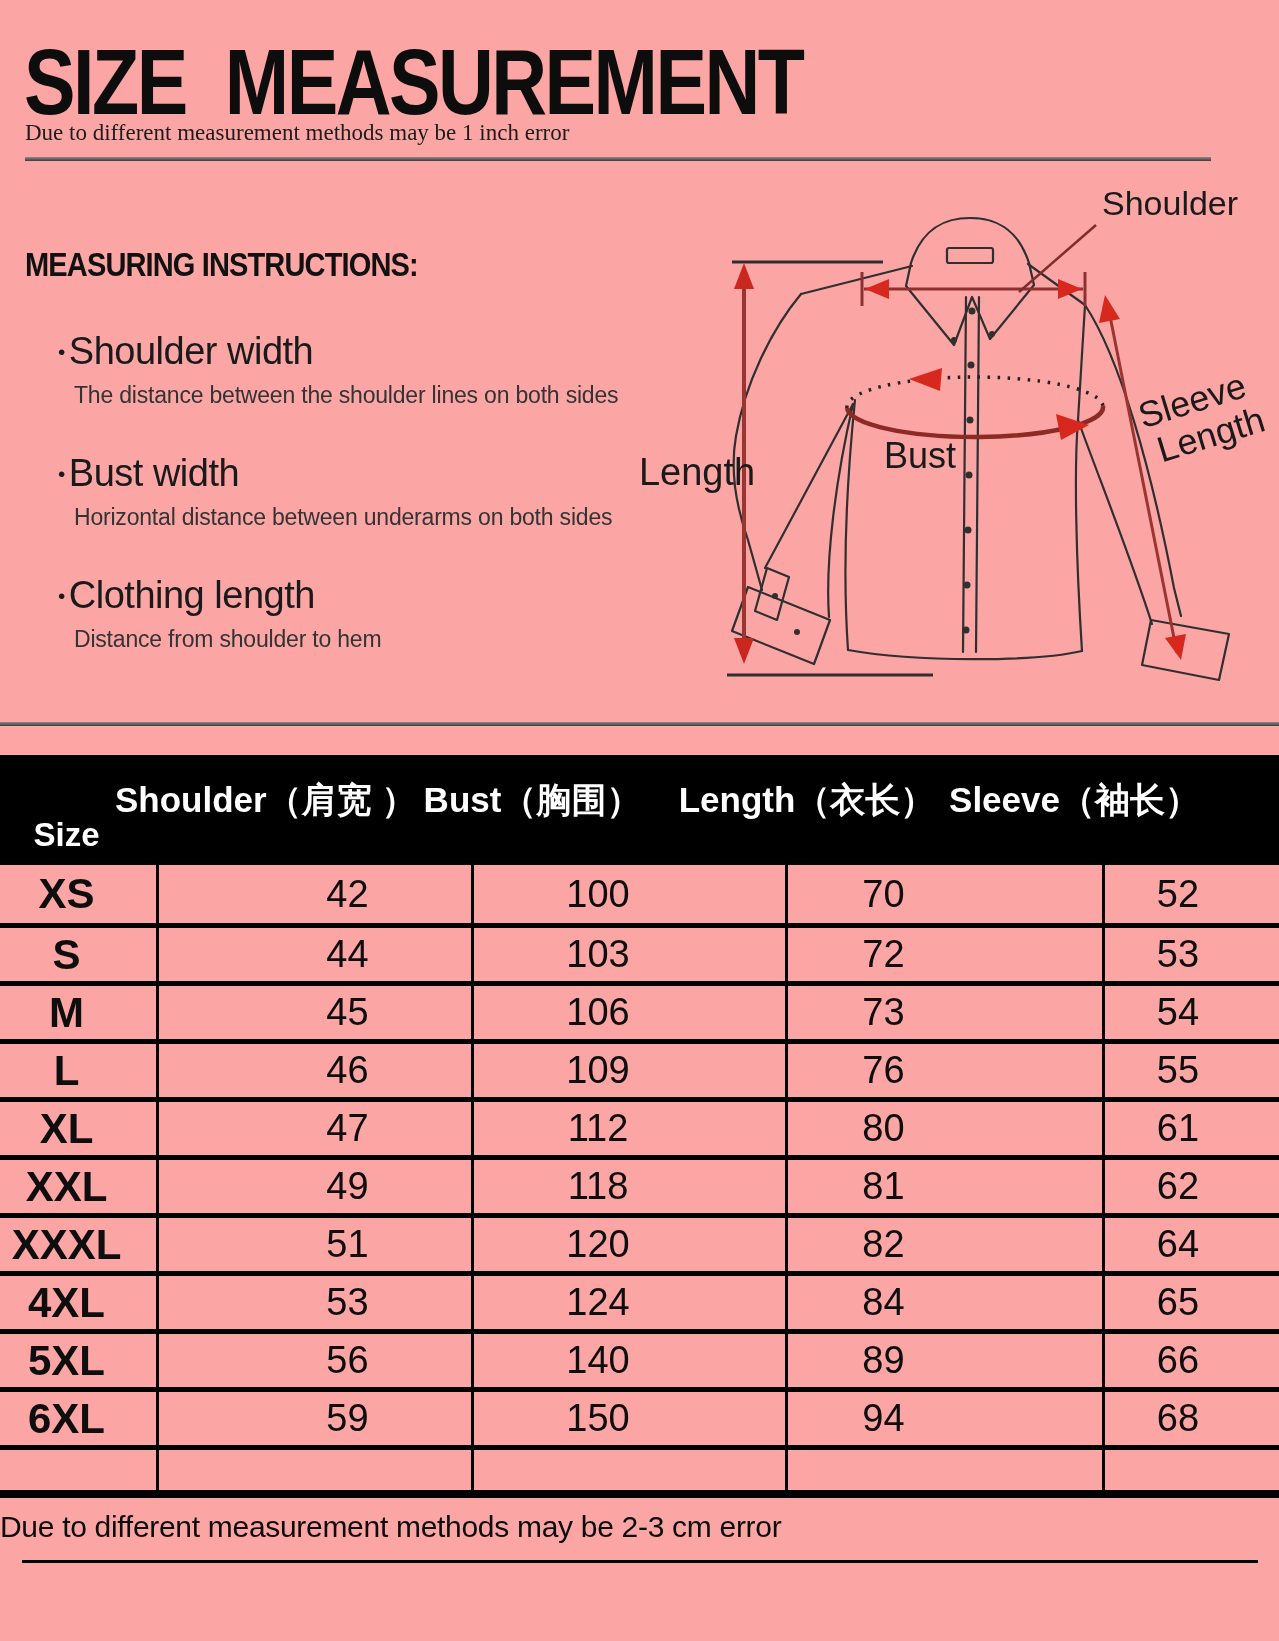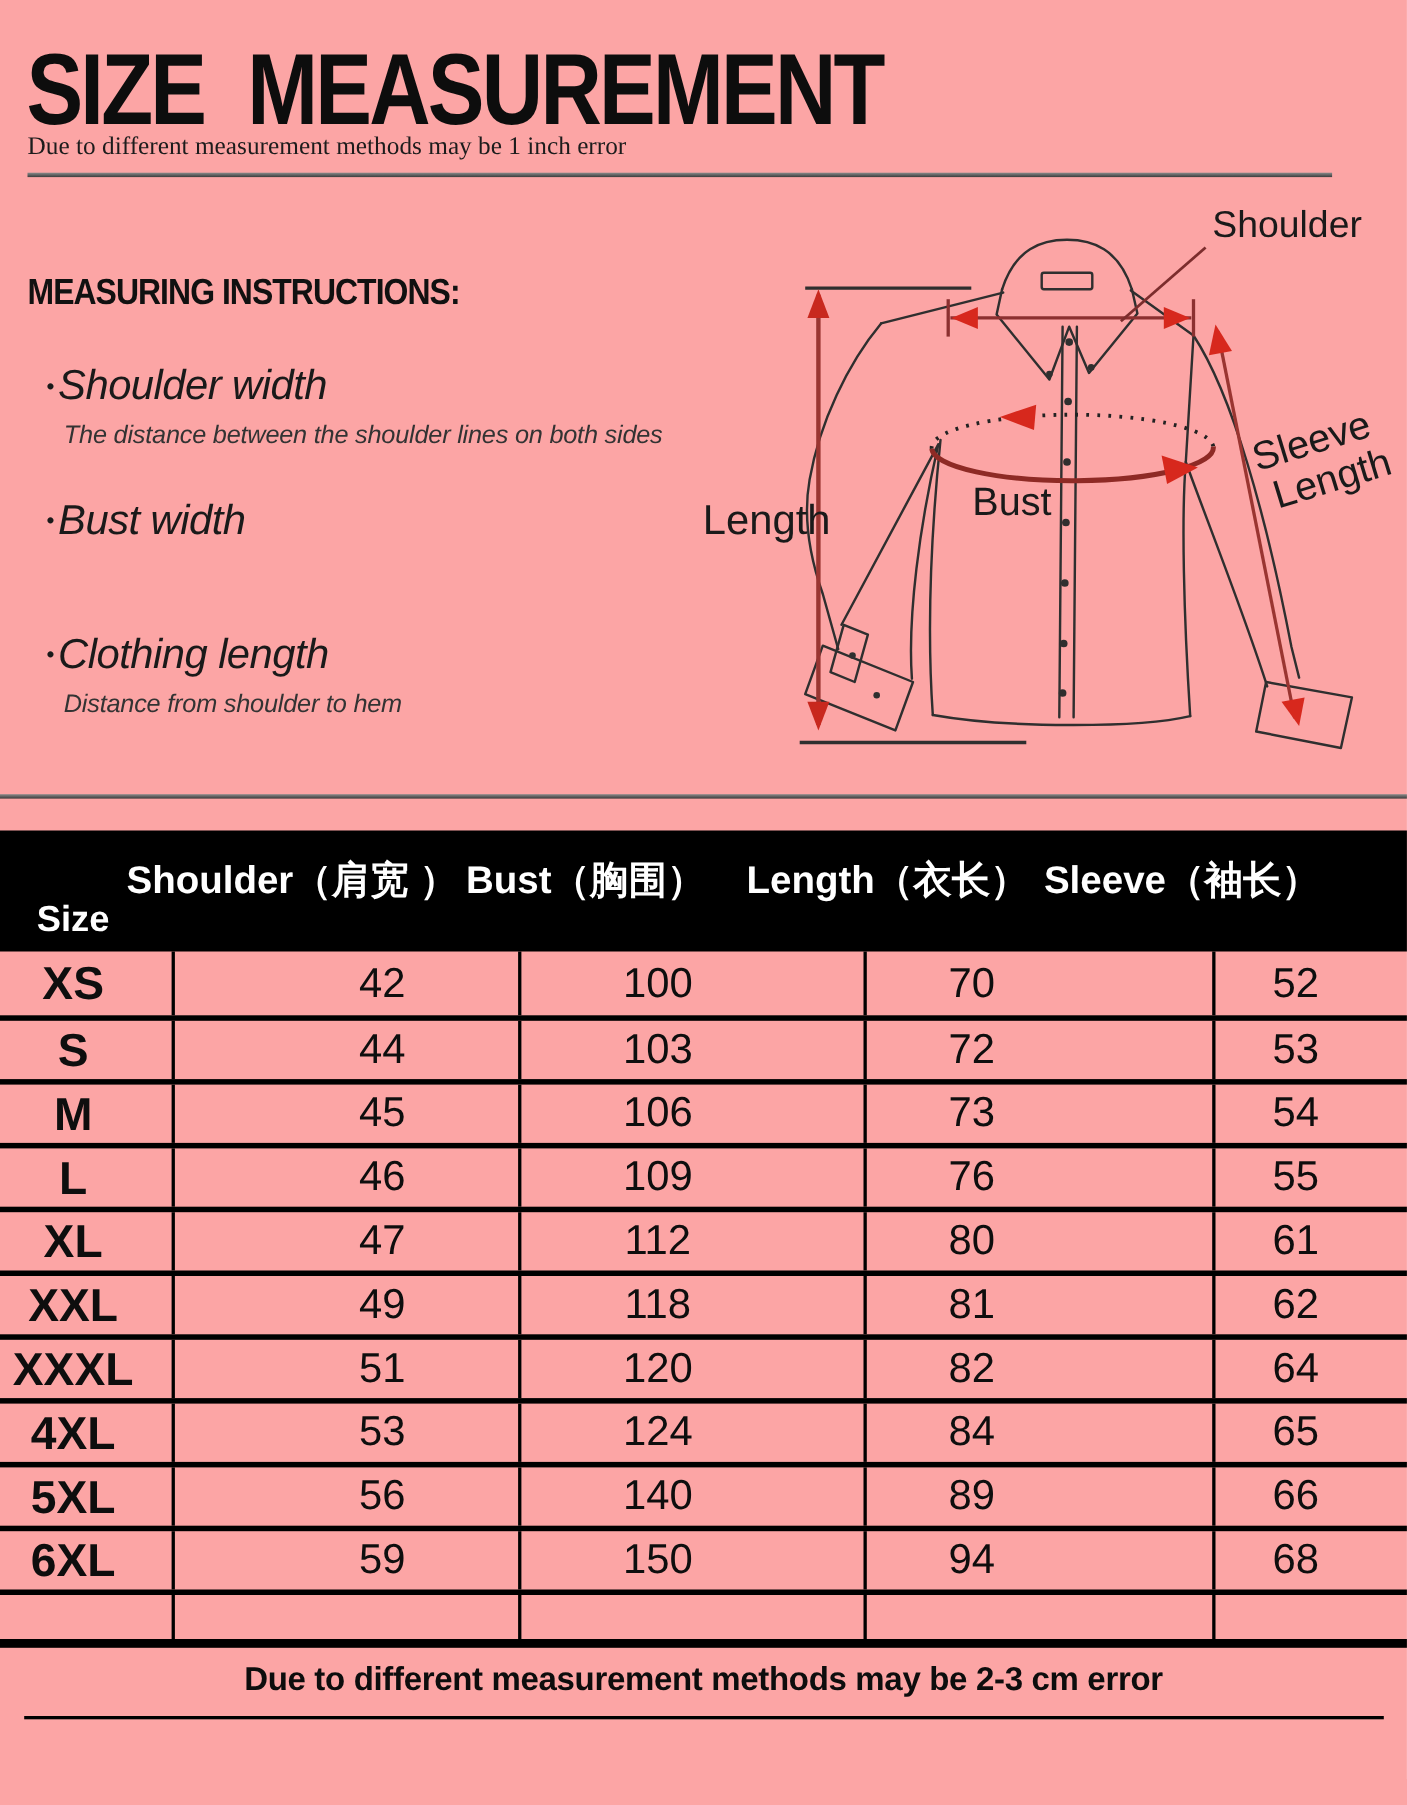--- a/index.html
+++ b/index.html
@@ -24,21 +24,21 @@
     position:absolute; left:25px; top:157px; width:1186px; height:4px;
     background:linear-gradient(#8a8a8a,#3c3c3c);
   }
 
   
   .mi-heading {
     position:absolute; left:25px; top:246px;
     font-size:33px; font-weight:bold; letter-spacing:-1px;
     transform:scaleX(.88); transform-origin:left top; white-space:nowrap;
   }
-  .mi-item { position:absolute; left:42px;font-style:italic; }
+  .mi-item { position:absolute; left:58px; }
   .mi-item .term {
     font-size:38px; color:#1a1a1a; letter-spacing:-.5px; line-height:1.15; white-space:nowrap;
   }
   .mi-item .term::before { content:"•"; font-size:.55em; vertical-align:.22em; margin-right:4px; }
   .mi-item .def {
     font-size:23px; color:#333; margin:8px 0 0 16px; white-space:nowrap; letter-spacing:-.2px;
   }
   .mi-1 { top:330px; } .mi-2 { top:452px; } .mi-3 { top:574px; }
 
   
@@ -71,42 +71,43 @@
   .row .c + .c { border-left:3px solid #000;padding-left:24px; }
   .row .c0 { font-size:42px; font-weight:bold; }
   .row .c1 span { position:relative; left:32px; }
   .row .c2 span { position:relative; left:-32px; }
   .row .c3 span { position:relative; left:-62px; }
   .row .c4 span { position:relative; left:-72px; }
 
   .stub { height:53px; border-top:5px solid #000; border-bottom:8px solid #000; }
 
   .footer-note {
-    position:absolute; left:0; top:1510px; width:1279px; text-align:center;
-    font-size:30px; font-weight:700; color:#0d0d0d; letter-spacing:-.3px;
+    position:absolute; left:0; top:1510px; width:1279px; 
+    font-size:30px; font-weight:400; color:#0d0d0d; letter-spacing:-.3px;
   }
   .bottom-line { position:absolute; left:22px; top:1560px; width:1236px; height:3px; background:#000; }
 </style>
 </head>
 <body>
 
 <div class="page">
 
   <div class="title">SIZE MEASUREMENT</div>
   <div class="subtitle">Due to different measurement methods may be 1 inch error</div>
   <div class="hr1"></div>
 
   <div class="mi-heading">MEASURING INSTRUCTIONS:</div>
 
   <div class="mi-item mi-1">
     <div class="term">Shoulder width</div>
     <div class="def">The distance between the shoulder lines on both sides</div>
   </div>
   <div class="mi-item mi-2">
     <div class="term">Bust width</div>
+    <div class="def">Horizontal distance between underarms on both sides</div>
   </div>
   <div class="mi-item mi-3">
     <div class="term">Clothing length</div>
     <div class="def">Distance from shoulder to hem</div>
   </div>
 
   <svg class="diagram" viewBox="0 0 664 522">
 
     <g stroke="#2f2f2f" stroke-width="2.2" fill="none" stroke-linejoin="round" stroke-linecap="round">
 

